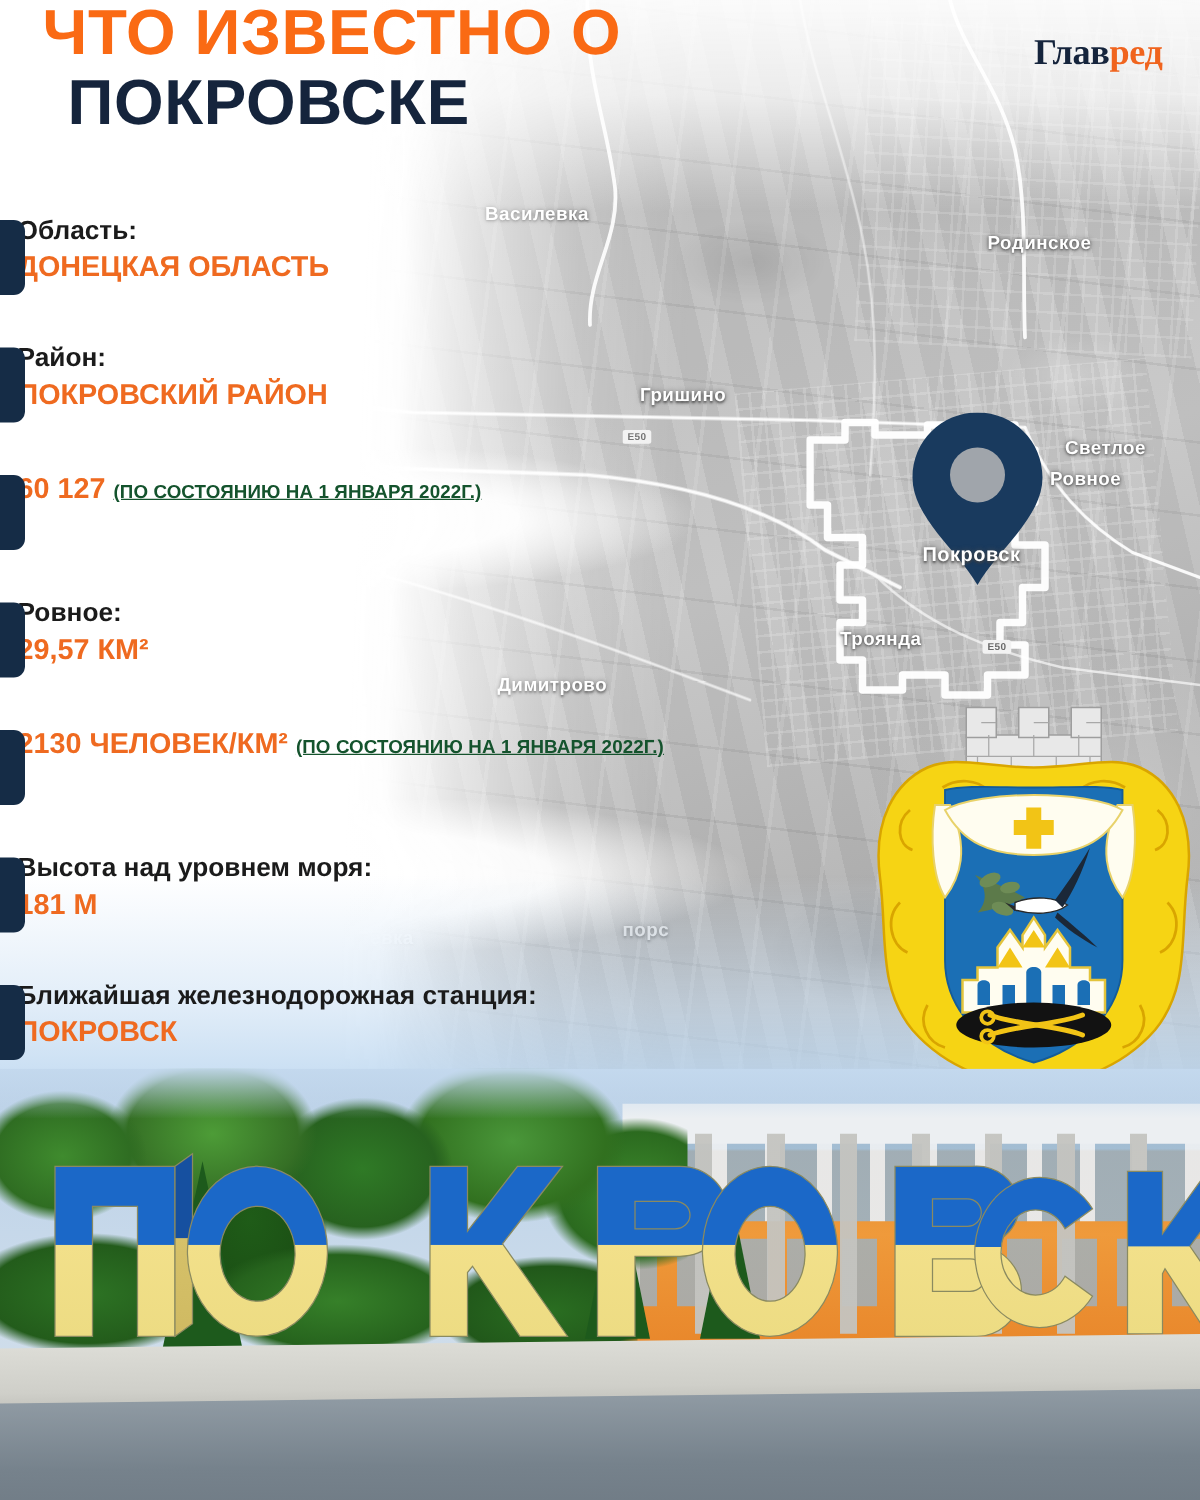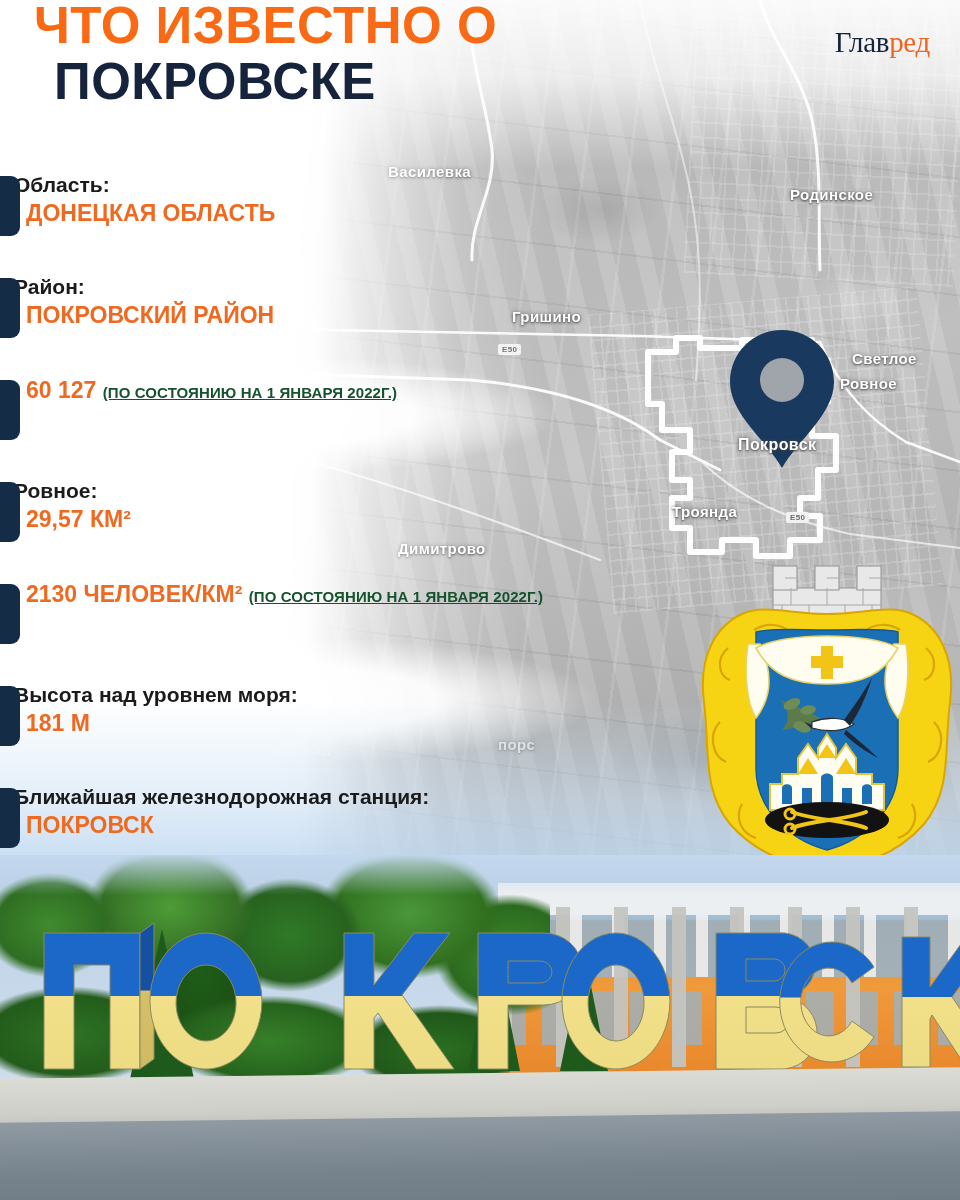--- a/index.html
+++ b/index.html
@@ -99,38 +99,38 @@
   .title .l1 {
     font-size:51px; font-weight:800; color:#FA6A14; letter-spacing:.5px; line-height:1.02;
     text-transform:uppercase; white-space:nowrap;
   }
   .title .l2 {
     font-size:51px; font-weight:800; color:#15243C; letter-spacing:.5px; line-height:1.02;
     text-transform:uppercase; margin-left:20px; margin-top:4px; white-space:nowrap;
   }
   .logo {
     position:absolute; right:30px; top:26px; z-index:20;
-    font-family:"Liberation Serif", serif; font-size:29px; font-weight:400; letter-spacing:-.3px;
+    font-family:"Liberation Serif", serif; font-size:29px; font-weight:700; letter-spacing:-.3px;
   }
   .logo .a { color:#15243C; }
   .logo .b { color:#F0641E; }
 
   
   .facts { position:absolute; left:0; top:172px; width:760px; z-index:20; }
   .fact { position:relative; min-height:84px; padding-left:14px; margin-bottom:18px; }
   .marker {
     position:absolute; left:0; top:4px; width:20px; height:60px;
     background:#152C46; border-radius:0 9px 9px 0;
   }
   .fact .lbl {
     font-size:21px; font-weight:700; color:#1b1b1b; line-height:1.22; white-space:nowrap;
   }
   .fact .val {
     font-size:23px; font-weight:700; color:#EF6A20; line-height:1.22;
-    text-transform:uppercase; white-space:nowrap; margin-top:1px;margin-left:12px;
+    text-transform:uppercase; white-space:nowrap; margin-top:1px;
   }
   .fact .note {
     font-size:15px; font-weight:700; color:#14532d; text-transform:uppercase; letter-spacing:.1px;text-decoration:underline;
   }
 
   
   .coa { position:absolute; left:694px; top:552px; width:266px; height:320px; z-index:22; }
 
   
   .photo { position:absolute; left:0; top:855px; width:960px; height:345px; overflow:hidden; z-index:25; }

